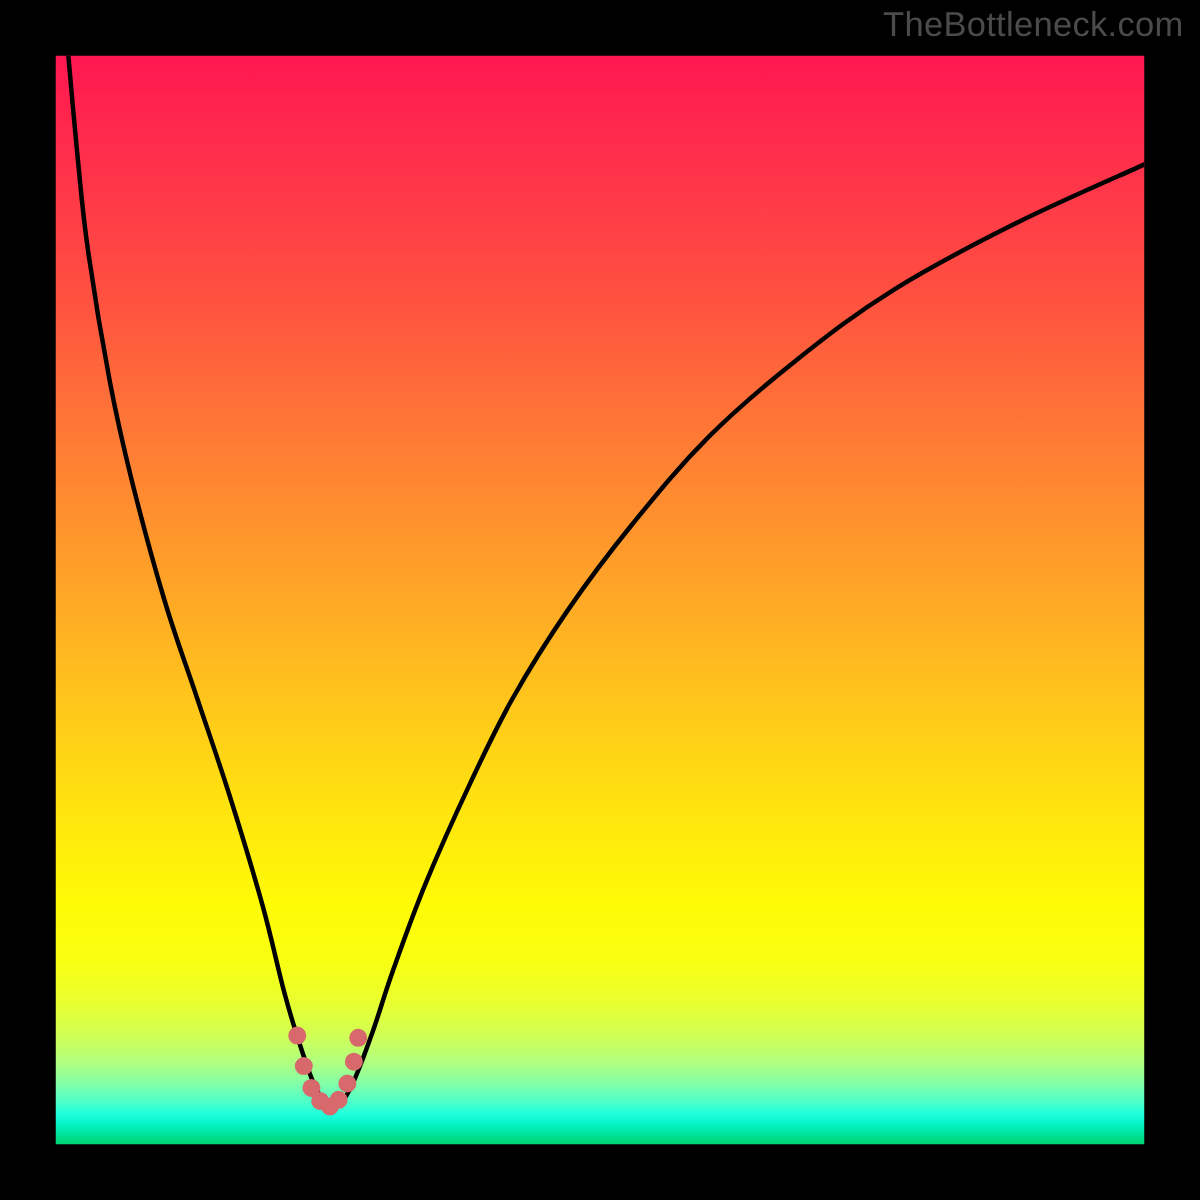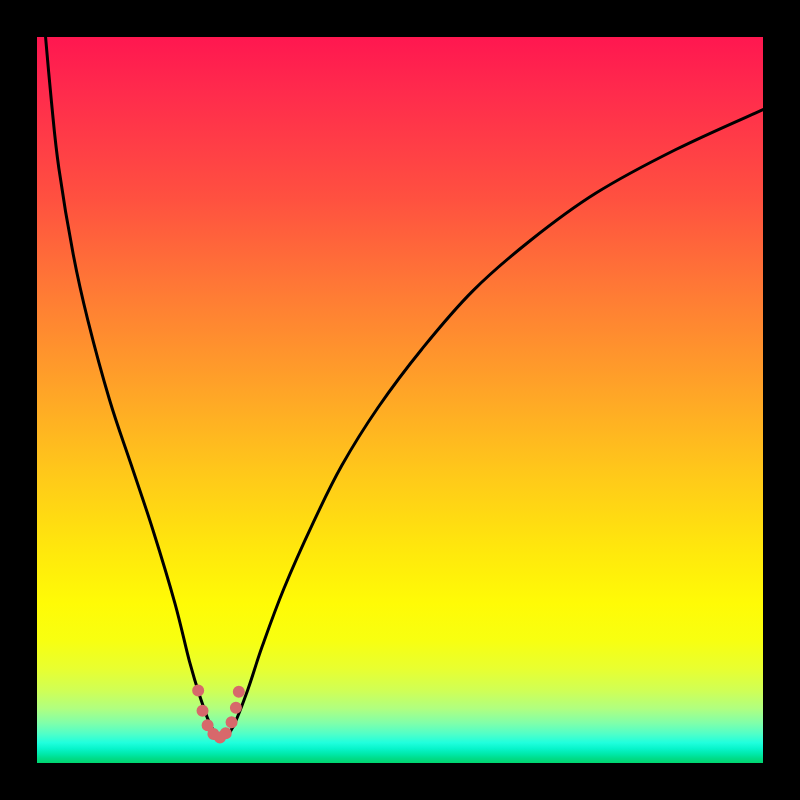--- a/index.html
+++ b/index.html
@@ -80,13 +80,14 @@
 
   <div class="plot">
     <div class="gradient"></div>
 
     <svg class="curve-svg" viewBox="0 0 726 726" preserveAspectRatio="none">
       <path id="main-curve" fill="none" stroke="#000000" stroke-width="3" stroke-linecap="round" d="M 7.26 -14.52 C 8.57 -0.15, 11.91 39.20, 14.52 65.34 C 17.13 91.48, 17.86 103.24, 21.78 130.68 C 25.70 158.12, 31.07 190.36, 36.30 217.80 C 41.53 245.24, 44.29 257.00, 50.82 283.14 C 57.35 309.28, 64.76 336.86, 72.60 363.00 C 80.44 389.14, 86.54 404.82, 94.38 428.34 C 102.22 451.86, 108.32 468.85, 116.16 493.68 C 124.00 518.51, 131.41 542.76, 137.94 566.28 C 144.47 589.80, 147.89 607.37, 152.46 624.36 C 157.03 641.35, 159.43 648.90, 163.35 660.66 C 167.27 672.42, 170.32 682.51, 174.24 689.70 C 178.16 696.89, 181.21 700.59, 185.13 700.59 C 189.05 700.59, 191.45 698.19, 196.02 689.70 C 200.59 681.21, 205.31 667.77, 210.54 653.40 C 215.77 639.03, 218.53 628.14, 225.06 609.84 C 231.59 591.54, 237.69 573.98, 246.84 551.76 C 255.99 529.54, 265.43 508.64, 275.88 486.42 C 286.33 464.20, 293.16 449.25, 304.92 428.34 C 316.68 407.43, 326.85 391.17, 341.22 370.26 C 355.59 349.35, 367.79 333.09, 384.78 312.18 C 401.77 291.27, 416.00 273.70, 435.60 254.10 C 455.20 234.50, 471.46 220.92, 493.68 203.28 C 515.90 185.64, 532.88 172.43, 559.02 156.09 C 585.16 139.76, 608.82 127.56, 638.88 112.53 C 668.94 97.50, 710.32 79.79, 726.00 72.60"></path>
       <path id="marker-path" fill="none" stroke="#d7686b" stroke-width="12" stroke-linecap="round" stroke-linejoin="round" d="M 161.16 653.40 L 161.18 653.40 M 165.52 673.73 L 165.54 673.73 M 170.60 688.25 L 170.62 688.25 M 176.41 696.96 L 176.43 696.96 M 182.94 700.59 L 182.96 700.59 M 188.75 696.23 L 188.77 696.23 M 194.56 685.34 L 194.58 685.34 M 198.91 670.82 L 198.93 670.82 M 201.82 654.85 L 201.84 654.85 "></path>
     </svg>
   </div>
 
+  <div class="watermark">TheBottleneck.com</div>
 </div>
 
 </body></html>

